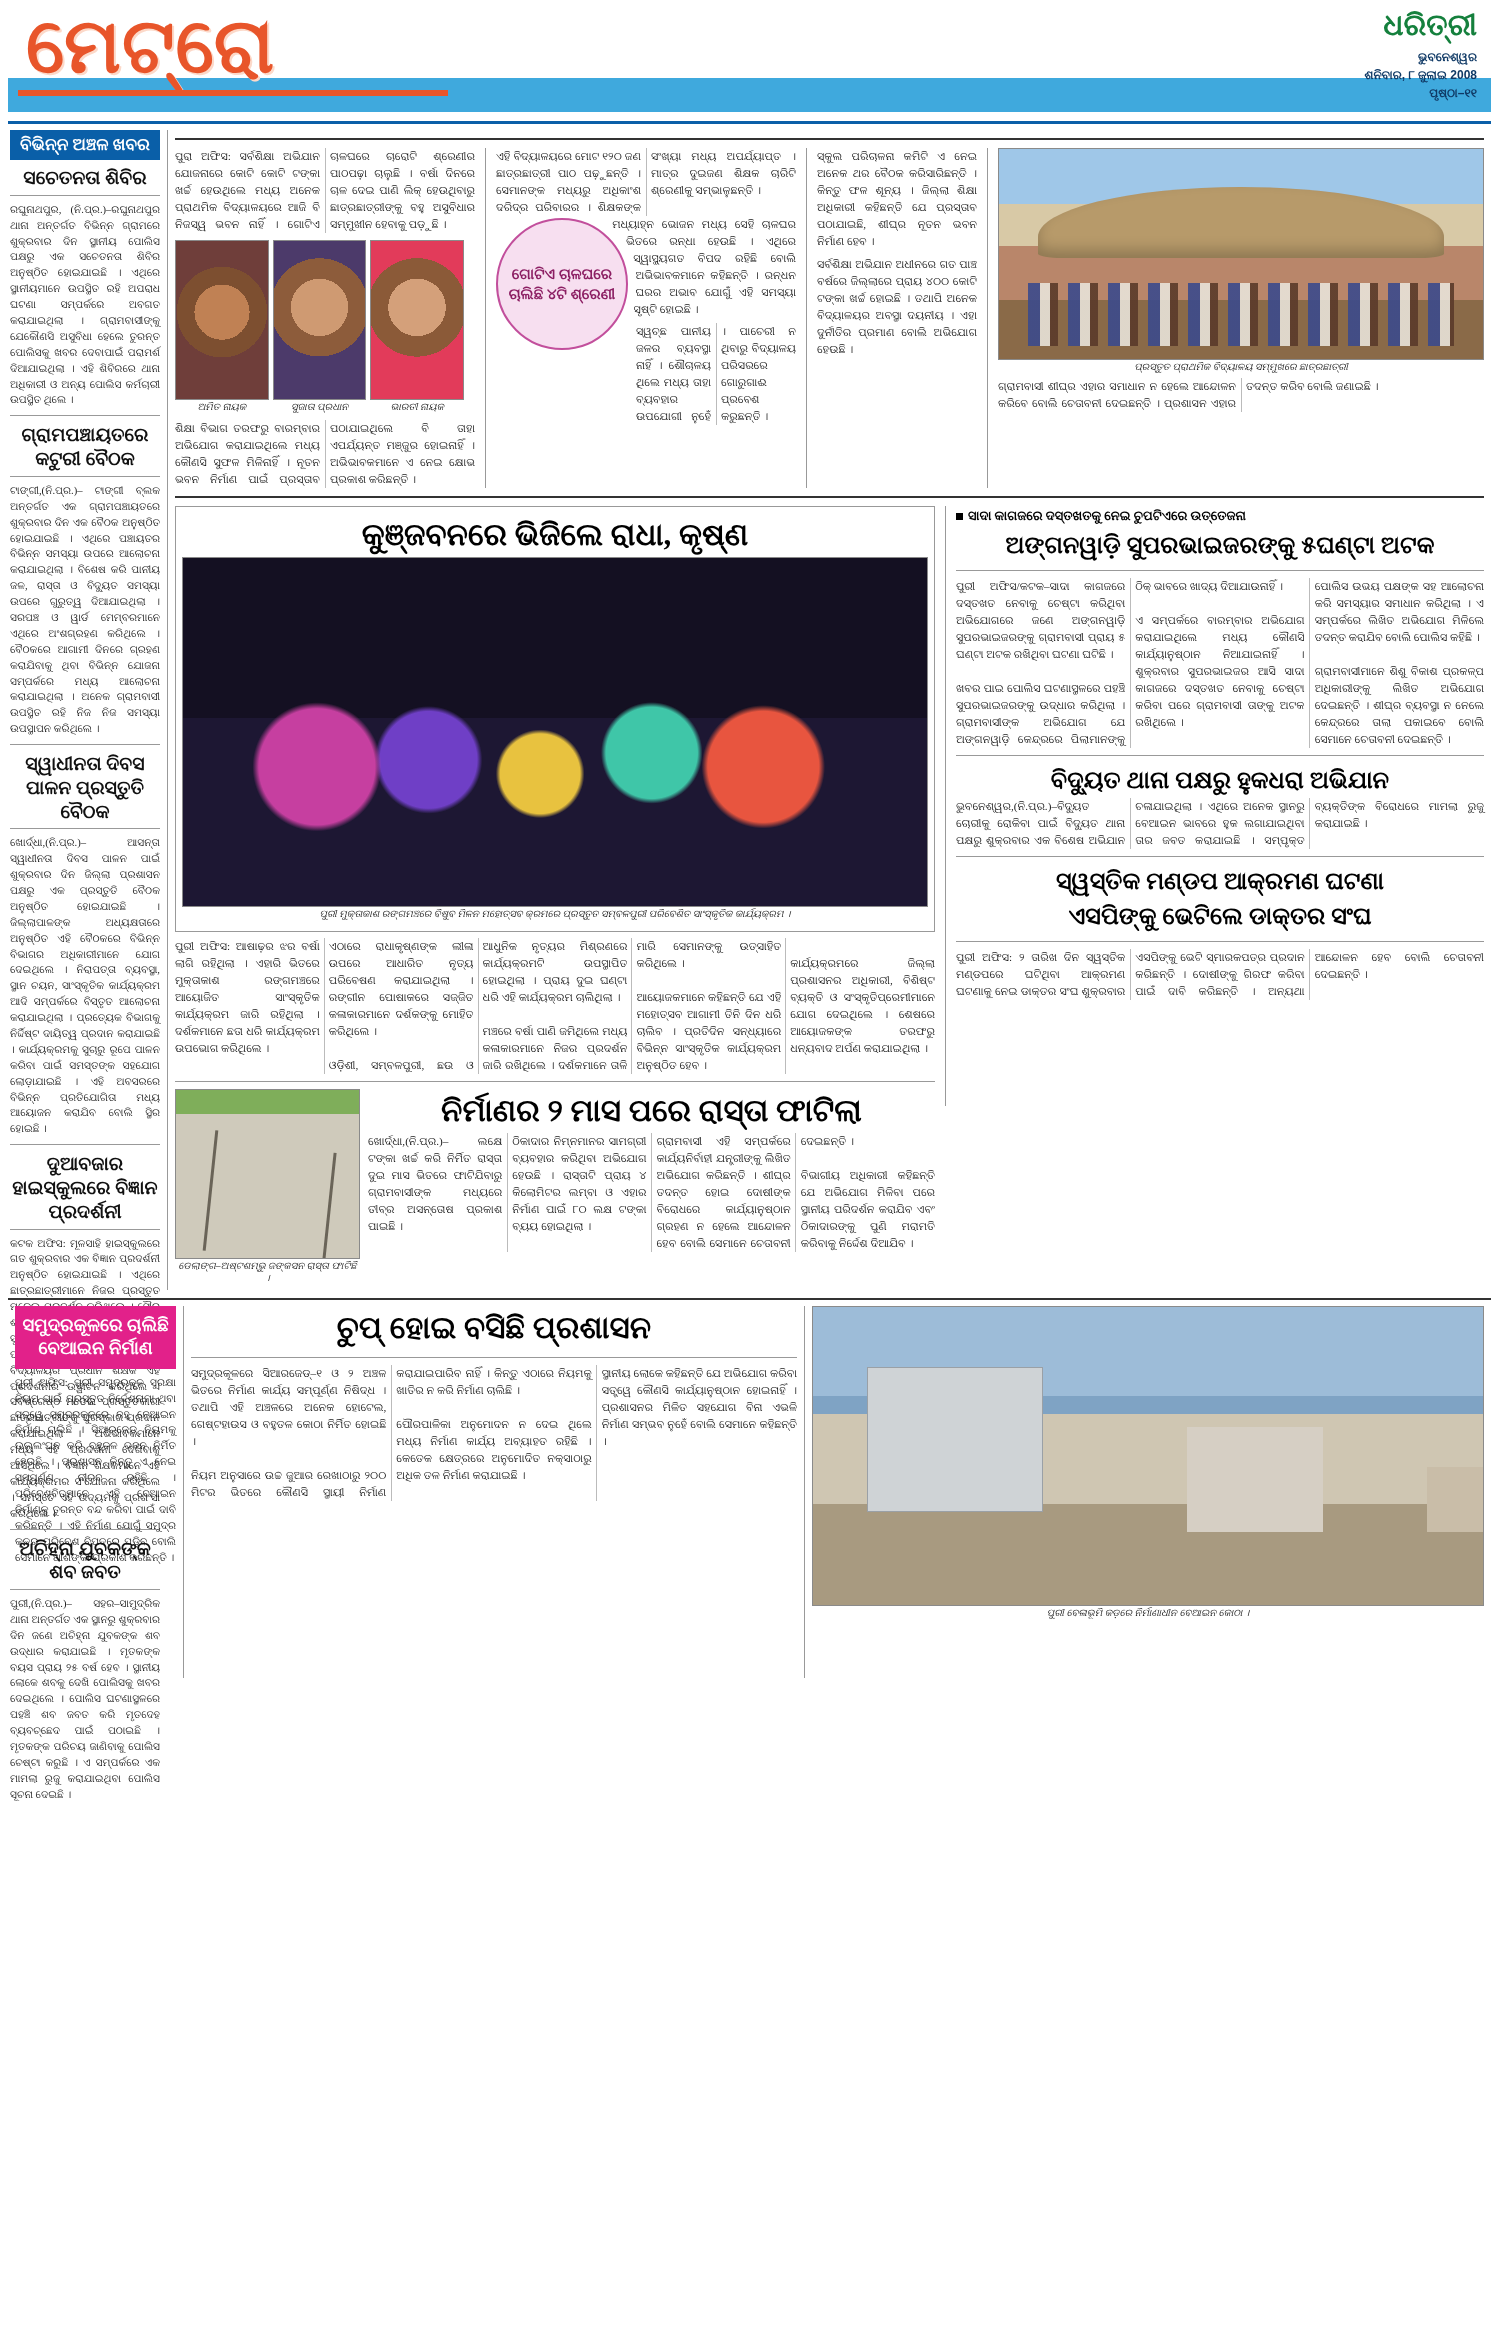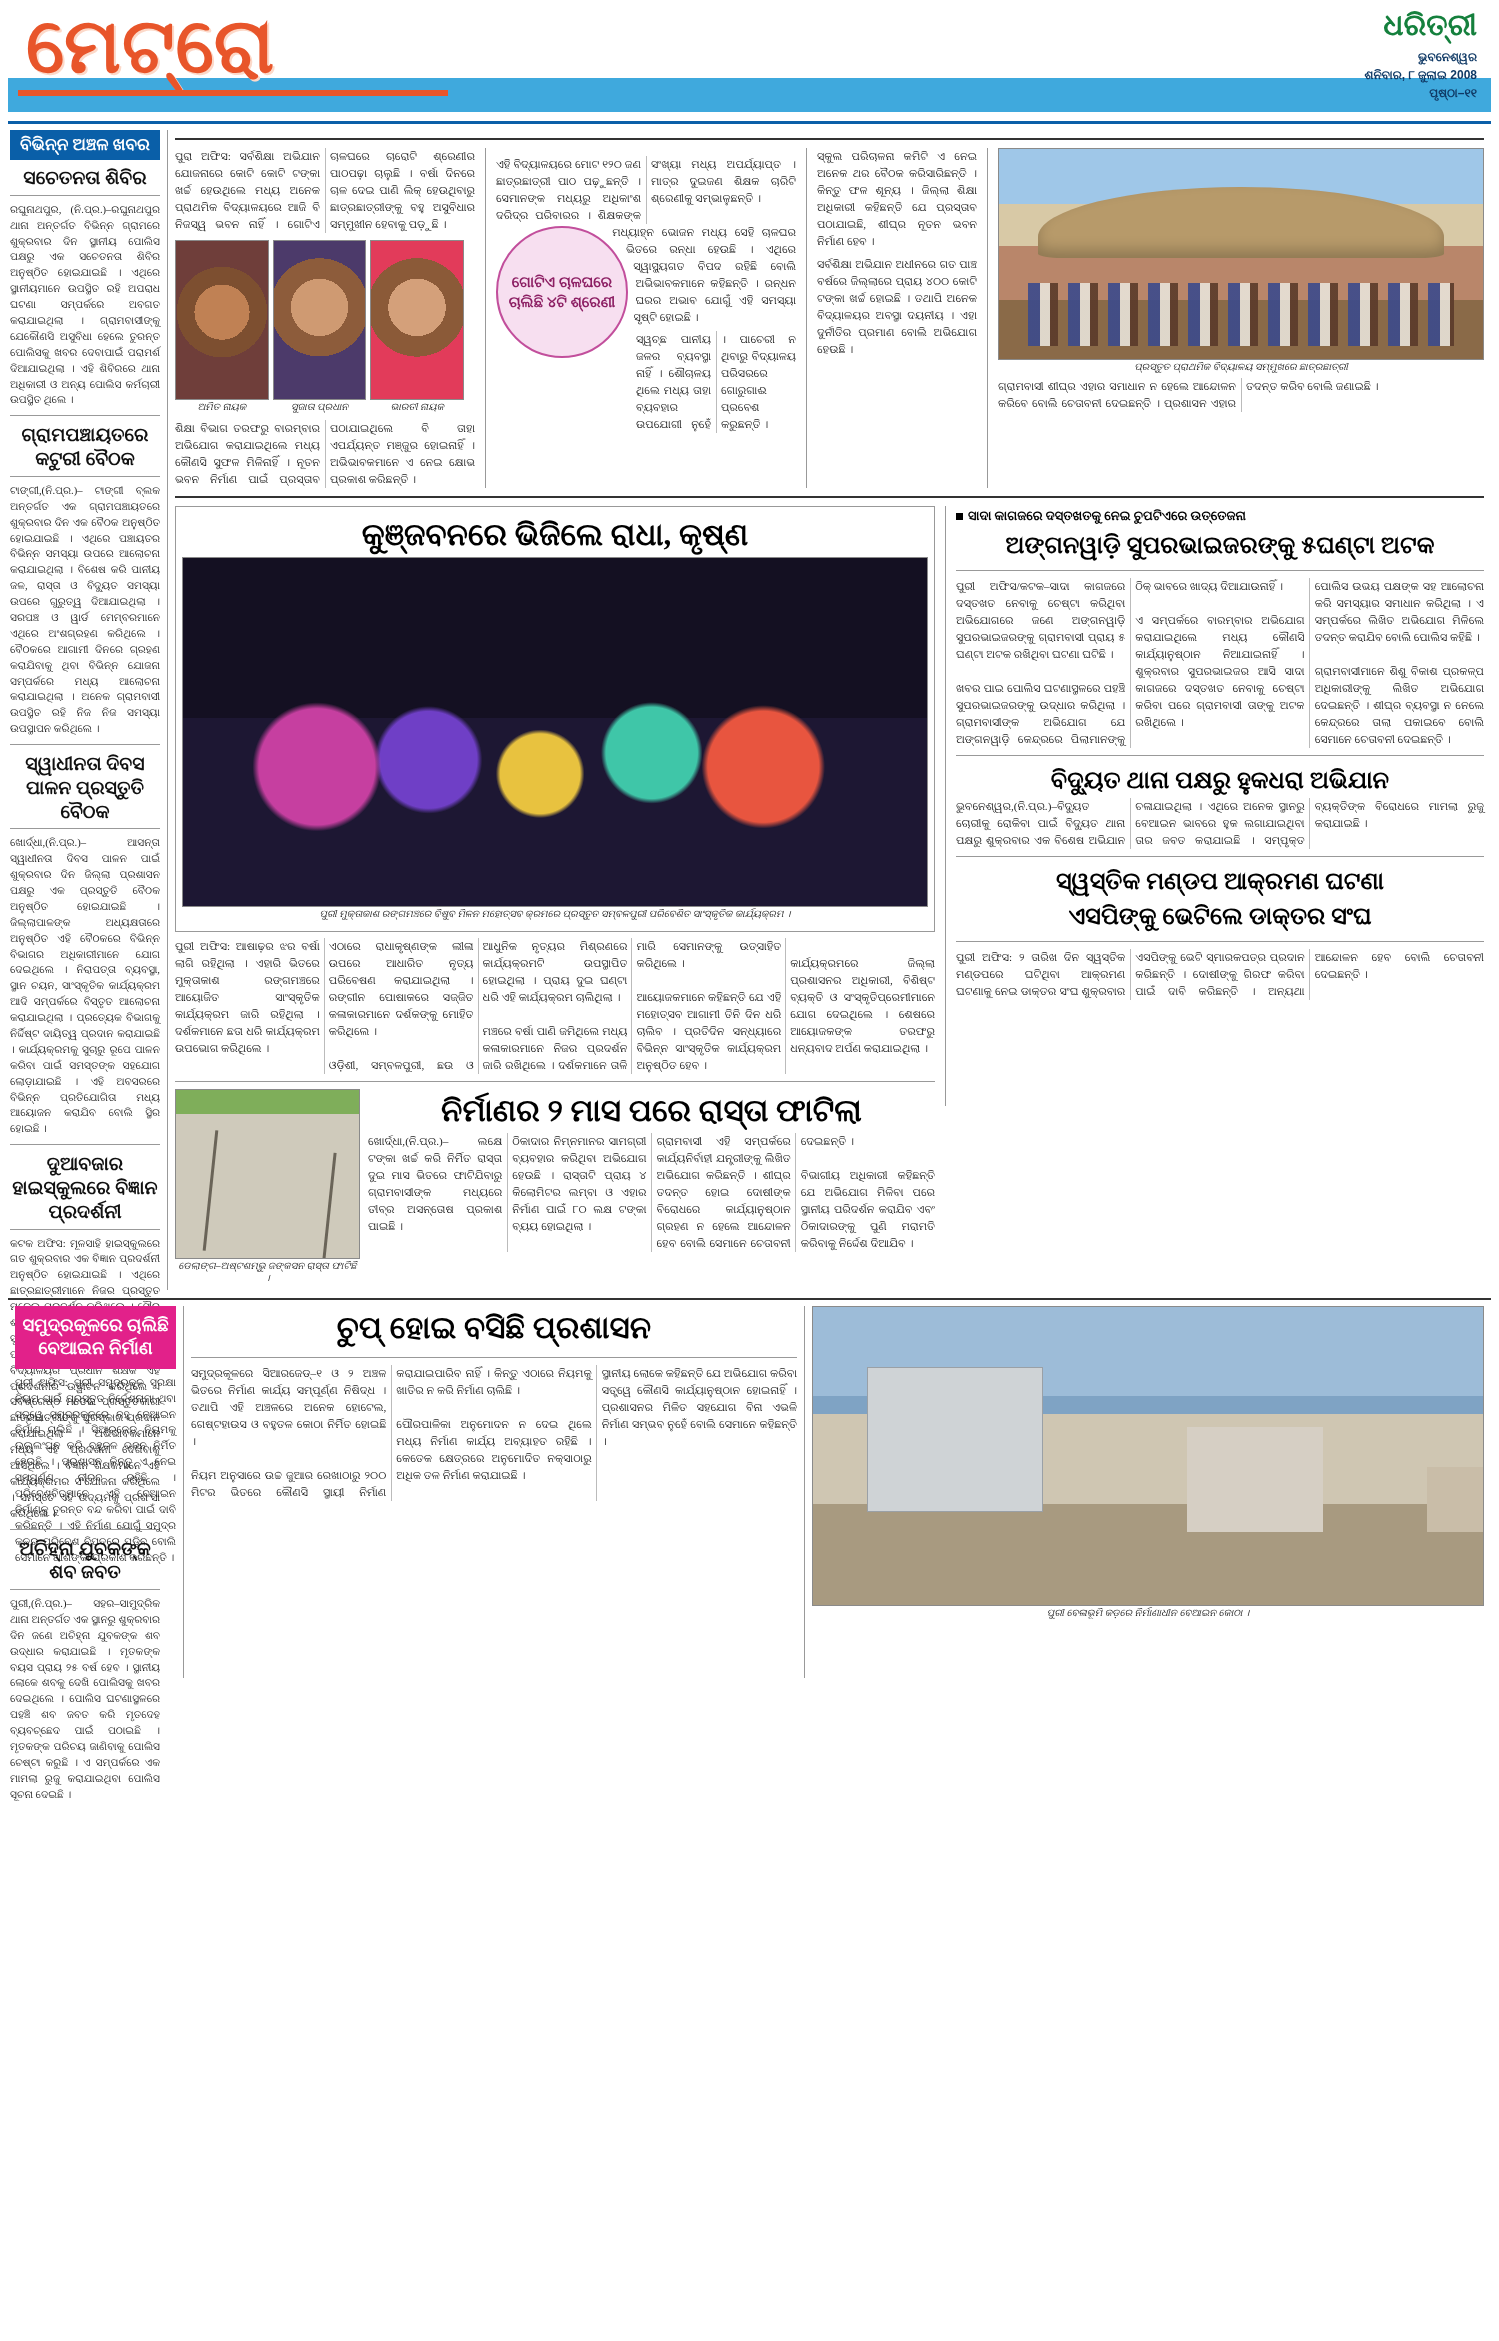--- a/index.html
+++ b/index.html
@@ -346,21 +346,21 @@
               <div class="caption">ଭାରତୀ ନାୟକ</div>
             </div>
           </div>
           <div class="txt cols2">
             <span>ଶିକ୍ଷା ବିଭାଗ ତରଫରୁ ବାରମ୍ବାର ଅଭିଯୋଗ କରାଯାଇଥିଲେ ମଧ୍ୟ କୌଣସି ସୁଫଳ ମିଳିନାହିଁ । ନୂତନ ଭବନ ନିର୍ମାଣ ପାଇଁ ପ୍ରସ୍ତାବ ପଠାଯାଇଥିଲେ ବି ତାହା ଏପର୍ଯ୍ୟନ୍ତ ମଞ୍ଜୁର ହୋଇନାହିଁ । ଅଭିଭାବକମାନେ ଏ ନେଇ କ୍ଷୋଭ ପ୍ରକାଶ କରିଛନ୍ତି ।</span>
           </div>
         </div>
 
         <div class="rule-v"></div>
 
-        <div style="width:300px;margin-top:8px;">
+        <div style="width:300px;">
           <div class="txt cols2">
             <span>ଏହି ବିଦ୍ୟାଳୟରେ ମୋଟ ୧୨୦ ଜଣ ଛାତ୍ରଛାତ୍ରୀ ପାଠ ପଢ଼ୁଛନ୍ତି । ସେମାନଙ୍କ ମଧ୍ୟରୁ ଅଧିକାଂଶ ଦରିଦ୍ର ପରିବାରର । ଶିକ୍ଷକଙ୍କ ସଂଖ୍ୟା ମଧ୍ୟ ଅପର୍ଯ୍ୟାପ୍ତ । ମାତ୍ର ଦୁଇଜଣ ଶିକ୍ଷକ ଚାରିଟି ଶ୍ରେଣୀକୁ ସମ୍ଭାଳୁଛନ୍ତି ।</span>
           </div>
           <div class="callout">ଗୋଟିଏ ଚାଳଘରେ ଚାଲିଛି ୪ଟି ଶ୍ରେଣୀ</div>
           <div class="txt">
             <span>ମଧ୍ୟାହ୍ନ ଭୋଜନ ମଧ୍ୟ ସେହି ଚାଳଘର ଭିତରେ ରନ୍ଧା ହେଉଛି । ଏଥିରେ ସ୍ୱାସ୍ଥ୍ୟଗତ ବିପଦ ରହିଛି ବୋଲି ଅଭିଭାବକମାନେ କହିଛନ୍ତି । ରନ୍ଧନ ଘରର ଅଭାବ ଯୋଗୁଁ ଏହି ସମସ୍ୟା ସୃଷ୍ଟି ହୋଇଛି ।</span>
           </div>
           <div class="txt cols2" style="margin-top:5px;">
             <span>ସ୍ୱଚ୍ଛ ପାନୀୟ ଜଳର ବ୍ୟବସ୍ଥା ନାହିଁ । ଶୌଚାଳୟ ଥିଲେ ମଧ୍ୟ ତାହା ବ୍ୟବହାର ଉପଯୋଗୀ ନୁହେଁ । ପାଚେରୀ ନ ଥିବାରୁ ବିଦ୍ୟାଳୟ ପରିସରରେ ଗୋରୁଗାଈ ପ୍ରବେଶ କରୁଛନ୍ତି ।</span>
           </div>

